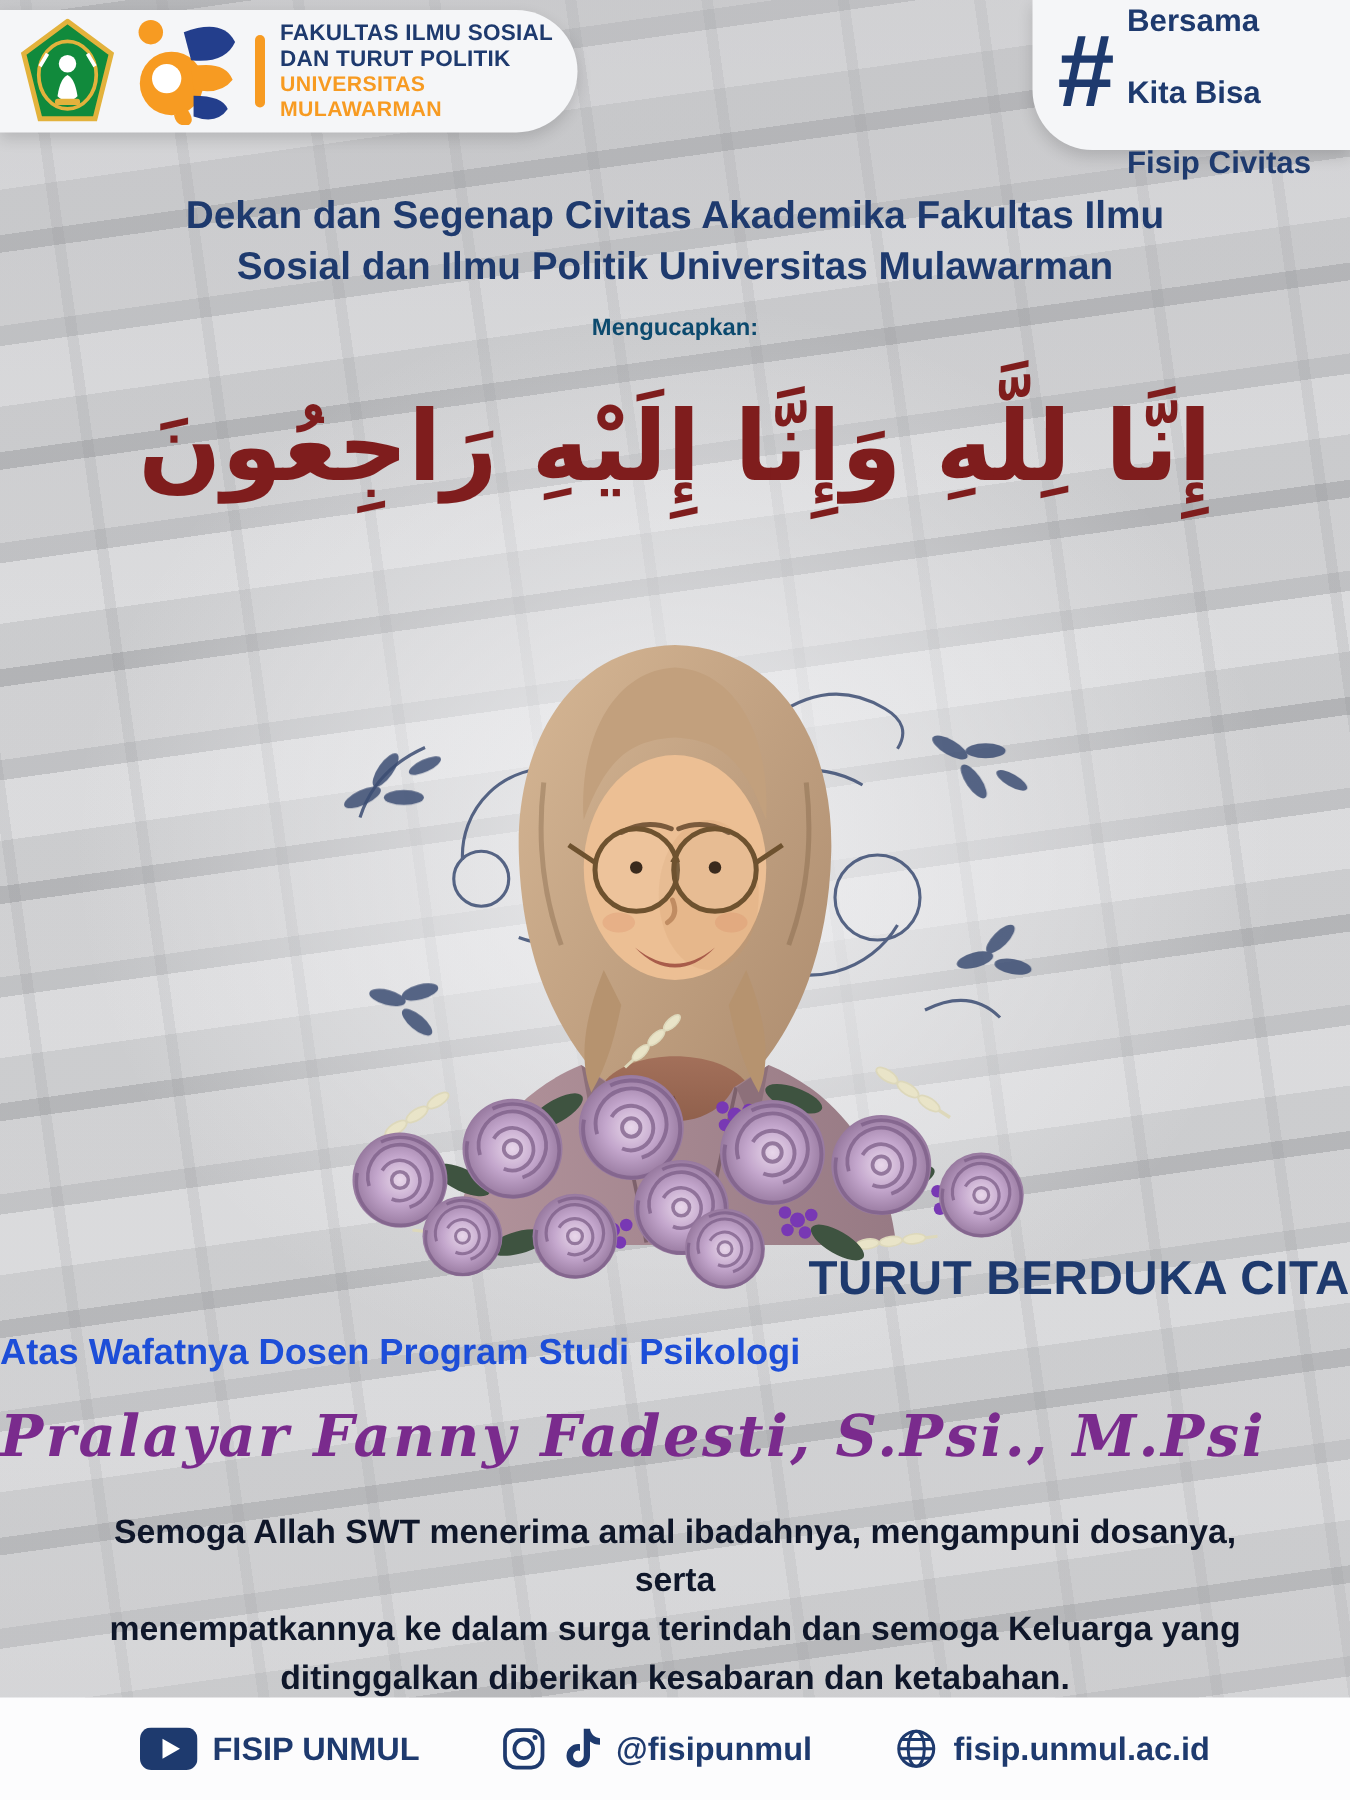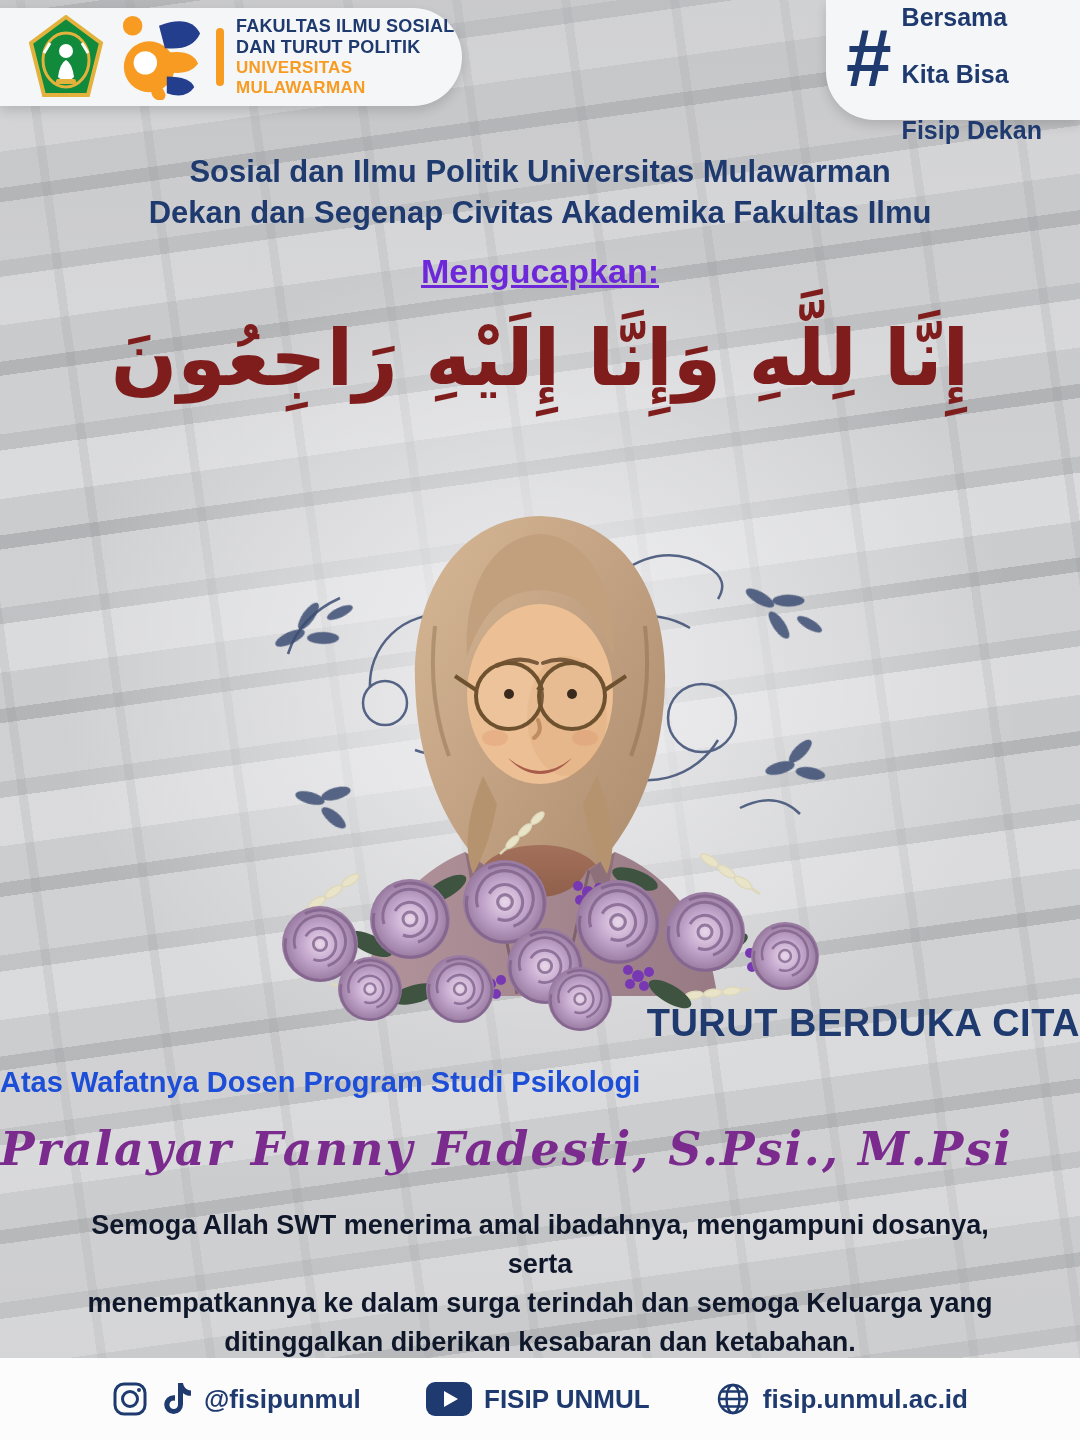--- a/index.html
+++ b/index.html
@@ -18,40 +18,40 @@
         rgba(212,212,214,0.42) 114px 172px),
       #c4c5c7;}
   .bg-wash{position:absolute;inset:0;
     background:
       radial-gradient(ellipse 62% 42% at 50% 47%, rgba(242,242,244,0.88), rgba(242,242,244,0) 72%),
       linear-gradient(180deg, rgba(200,200,203,0.45), rgba(232,232,234,0.18) 34%, rgba(222,222,224,0.30) 78%, rgba(206,206,208,0.45));}
 
   
   .pill-left{position:absolute;top:8px;left:0;width:462px;height:98px;background:#f5f6f8;
     border-radius:0 58px 58px 0;box-shadow:0 5px 12px rgba(0,0,0,0.14);
-    display:flex;align-items:center;gap:12px;padding-left:28px;box-sizing:border-box;}
+    display:flex;align-items:center;gap:12px;padding-left:16px;box-sizing:border-box;}
   .logo-unmul{width:76px;height:84px;flex:0 0 auto;}
   .logo-fisip{width:88px;height:86px;flex:0 0 auto;}
   .logo-divider{width:8px;height:58px;border-radius:4px;background:#f79b22;flex:0 0 auto;}
   .fac-text{display:flex;flex-direction:column;line-height:1.18;}
   .fac-line{color:#1e3a6e;font-weight:bold;font-size:18px;letter-spacing:0.2px;}
   .fac-univ{color:#f79b22;font-weight:bold;font-size:17px;letter-spacing:0.3px;}
 
   .pill-right{position:absolute;top:0;right:0;width:254px;height:120px;background:#f5f6f8;
     border-radius:0 0 0 48px;box-shadow:0 5px 12px rgba(0,0,0,0.14);
     display:flex;align-items:center;gap:10px;padding-left:20px;box-sizing:border-box;}
   .hash{color:#1e3a6e;font-size:82px;font-weight:800;line-height:0.9;transform:translateY(-2px);}
   .hash-lines{display:flex;flex-direction:column;line-height:1.15;}
   .hash-line{color:#1e3a6e;font-weight:bold;font-size:25px;margin-top:28px;}
 
   
   .heading{position:absolute;top:152px;left:50%;transform:translateX(-50%);width:920px;
     text-align:center;color:#1e3a6e;font-weight:bold;font-size:31px;line-height:1.32;}
   .mengucapkan{position:absolute;top:252px;left:0;width:100%;text-align:center;
-    color:#6d28d9;font-weight:bold;font-size:34px;text-decoration:underline;}
+    color:#0c4a6e;font-weight:bold;font-size:19px;}
   .calligraphy{position:absolute;top:296px;left:0;width:100%;text-align:center;
     color:#7f1d1d;font-size:78px;font-family:"DejaVu Sans",sans-serif;font-weight:bold;line-height:1.6;}
 
   .turut{position:absolute;top:1002px;left:0;width:100%;text-align:right;
     color:#1e3a6e;font-weight:800;font-size:38px;letter-spacing:0.5px;}
   .atas{position:absolute;top:1066px;left:0;width:100%;text-align:left;
     color:#1d4ed8;font-weight:bold;font-size:29px;}
   .deceased{position:absolute;top:1122px;left:0;width:100%;text-align:left;
     color:#7a2b8d;font-family:"DejaVu Serif",serif;font-style:italic;font-weight:bold;
     font-size:46px;letter-spacing:2px;}
@@ -104,27 +104,27 @@
       <span class="fac-line">DAN TURUT POLITIK</span>
       <span class="fac-univ">UNIVERSITAS MULAWARMAN</span>
     </div>
   </div>
 
   <div class="pill-right">
     <span class="hash">#</span>
     <div class="hash-lines">
       <span class="hash-line">Bersama</span>
       <span class="hash-line">Kita Bisa</span>
-      <span class="hash-line">Fisip Dekan</span>
+      <span class="hash-line">Fisip Civitas</span>
     </div>
   </div>
 
   <div class="heading">
+    <div>Dekan dan Segenap Civitas Akademika Fakultas Ilmu</div>
     <div>Sosial dan Ilmu Politik Universitas Mulawarman</div>
-    <div>Dekan dan Segenap Civitas Akademika Fakultas Ilmu</div>
   </div>
   <div class="mengucapkan">Mengucapkan:</div>
   <div class="calligraphy" dir="rtl">إِنَّا لِلَّهِ وَإِنَّا إِلَيْهِ رَاجِعُونَ</div>
 
   <div class="scene">
 
     <svg class="ornament" viewBox="0 0 640 430">
       <g fill="none" stroke="#3c4d73" stroke-width="2.5" opacity="0.85">
         <path d="M150,210 a70,70 0 1 1 45,62"></path>
         <circle cx="165" cy="225" r="22"></circle>
@@ -281,44 +281,44 @@
   <div class="deceased">Pralayar Fanny Fadesti, S.Psi., M.Psi</div>
   <div class="prayer">
     <div>Semoga Allah SWT menerima amal ibadahnya, mengampuni dosanya, serta</div>
     <div>menempatkannya ke dalam surga terindah dan semoga Keluarga yang</div>
     <div>ditinggalkan diberikan kesabaran dan ketabahan.</div>
   </div>
 
   <div class="footer-band">
     <div class="foot-group">
       <span class="foot-icon">
+        <svg width="46" height="34" viewBox="0 0 46 34">
+          <rect x="0" y="0" width="46" height="34" rx="9" fill="#1e3a6e"></rect>
+          <polygon points="18,9 32,17 18,25" fill="#ffffff"></polygon>
+        </svg>
+      </span>
+      <span class="foot-text">FISIP UNMUL</span>
+    </div>
+    <div class="foot-group">
+      <span class="foot-icon">
         <svg width="36" height="36" viewBox="0 0 36 36" fill="none" stroke="#1e3a6e" stroke-width="3">
           <rect x="3" y="3" width="30" height="30" rx="9"></rect>
           <circle cx="18" cy="18" r="7.5"></circle>
           <circle cx="27" cy="9" r="2" fill="#1e3a6e" stroke="none"></circle>
         </svg>
       </span>
       <span class="foot-icon">
         <svg width="32" height="36" viewBox="0 0 32 36" fill="#1e3a6e">
           <path d="M18,2 h5 c0.6,4.2 3.4,7 8,7.6 v5.2 c-3.2,0 -6-1 -8-2.6 v11.4 a9.4,9.4 0 1 1 -9.4,-9.4 c0.5,0 1,0 1.4,0.1 v5.4 a4.3,4.3 0 1 0 3,4.1 Z"></path>
         </svg>
       </span>
       <span class="foot-text">@fisipunmul</span>
     </div>
     <div class="foot-group">
       <span class="foot-icon">
-        <svg width="46" height="34" viewBox="0 0 46 34">
-          <rect x="0" y="0" width="46" height="34" rx="9" fill="#1e3a6e"></rect>
-          <polygon points="18,9 32,17 18,25" fill="#ffffff"></polygon>
-        </svg>
-      </span>
-      <span class="foot-text">FISIP UNMUL</span>
-    </div>
-    <div class="foot-group">
-      <span class="foot-icon">
         <svg width="36" height="36" viewBox="0 0 36 36" fill="none" stroke="#1e3a6e" stroke-width="2.4">
           <circle cx="18" cy="18" r="14"></circle>
           <ellipse cx="18" cy="18" rx="6.5" ry="14"></ellipse>
           <path d="M4,18 h28 M6,10.5 h24 M6,25.5 h24"></path>
         </svg>
       </span>
       <span class="foot-text">fisip.unmul.ac.id</span>
     </div>
   </div>
 

